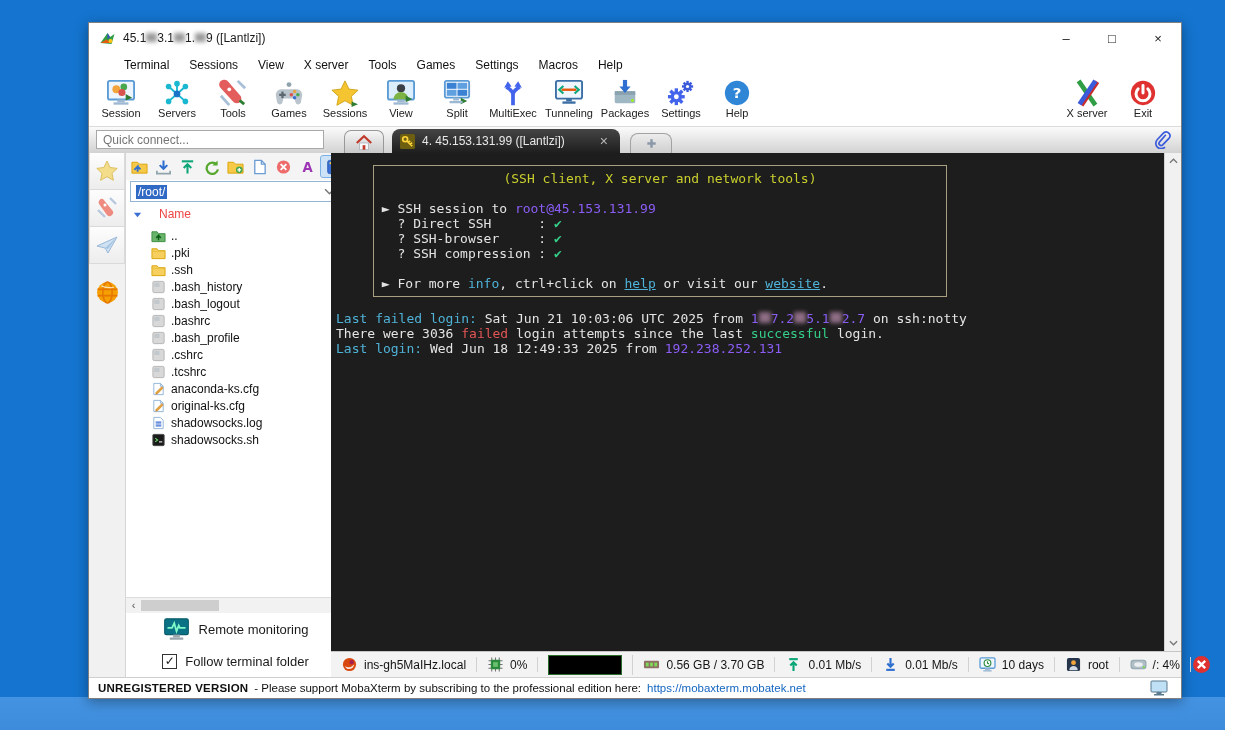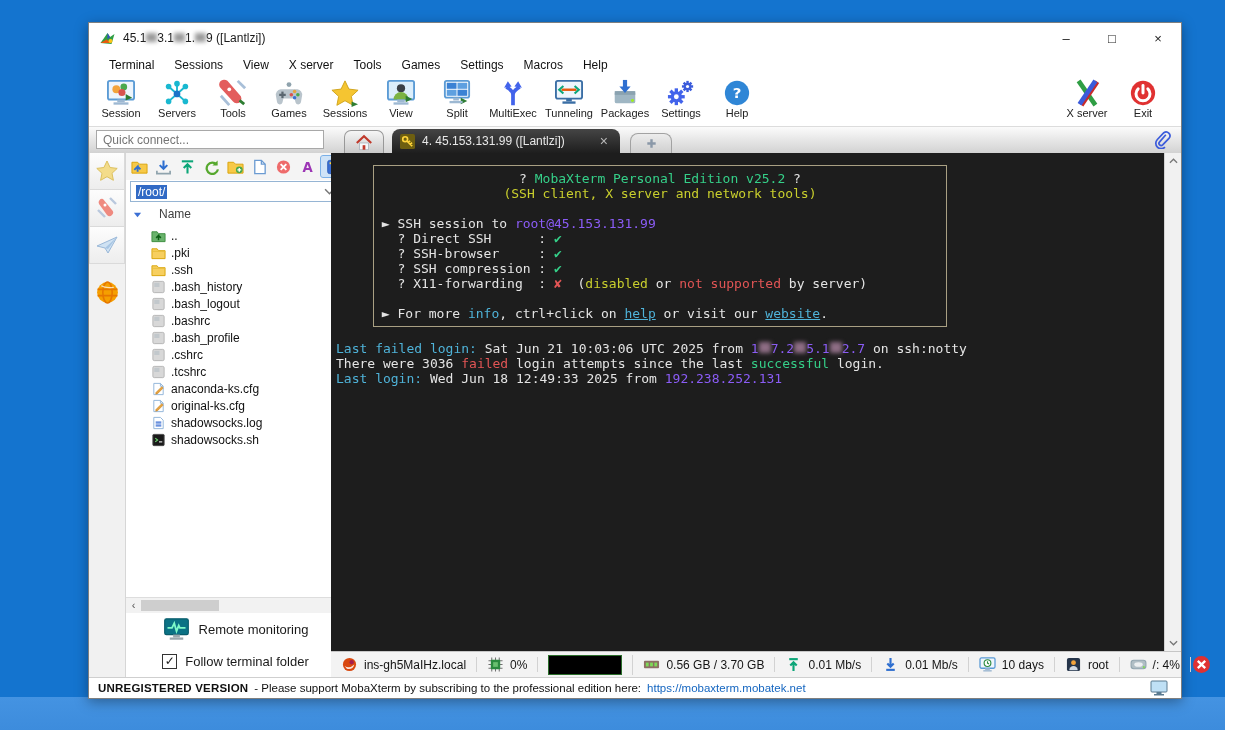--- a/index.html
+++ b/index.html
@@ -12,21 +12,21 @@
 
   
   .titlebar{position:absolute;top:0;left:0;right:0;height:30px;background:#fff;display:flex;align-items:center;padding-left:10px;font-size:12px;color:#1a1a1a;}
   .logo{width:17px;height:15px;margin-right:7px;}
   .redact{display:inline-block;width:12px;height:11px;background:#8e6d85;filter:blur(2px);vertical-align:baseline;}
   .redact.rt{background:#9a9a9a;height:9px;width:11px;}
   .win-controls{margin-left:auto;display:flex;height:100%;}
   .wc{width:46px;display:flex;align-items:center;justify-content:center;font-size:13px;color:#222;}
 
   
-  .menubar{position:absolute;top:30px;left:0;right:0;height:23px;background:#fff;display:flex;align-items:center;padding-left:10px;font-size:12px;color:#111;}
+  .menubar{position:absolute;top:30px;left:7px;right:0;height:23px;background:#fff;display:flex;align-items:center;padding-left:18px;font-size:12px;color:#111;}
   .menu-item{padding:3px 10px;}
 
   
   .toolbar{position:absolute;top:53px;left:0;right:0;height:51px;background:#fff;border-bottom:1px solid #dcdcdc;display:flex;padding:3px 10px 0 4px;box-sizing:border-box;}
   .tb-group{display:flex;}
   .tb-spacer{flex:1;}
   .tb-item{width:56px;display:flex;flex-direction:column;align-items:center;font-size:11px;color:#222;cursor:default;}
   .tb-item .icon{width:30px;height:28px;}
   .tb-label{margin-top:0px;white-space:nowrap;}
 
@@ -52,21 +52,21 @@
   .globe{margin-top:16px;width:25px;height:25px;}
 
   .filepanel{flex:1;display:flex;flex-direction:column;background:#fff;font-size:12px;box-sizing:border-box;}
   .fp-toolbar{height:27px;display:flex;align-items:center;gap:3px;padding:0 3px;background:#f4f4f4;}
   .fp-tbi{width:21px;height:21px;display:flex;align-items:center;justify-content:center;border-radius:2px;}
   .fp-tbi .icon{width:17px;height:16px;}
   .fp-tbi.sel{background:#cfe3f7;outline:1px solid #7ab0e8;}
   .fp-path{height:19px;margin:1px 4px 2px 4px;border:1px solid #96b5d4;display:flex;align-items:center;padding:0 5px;background:#fff;}
   .fp-path-text{background:#316ac5;color:#fff;font-size:12px;padding:0 2px;}
   .chev{margin-left:auto;width:11px;height:7px;}
-  .fp-header{height:20px;display:flex;align-items:center;padding-left:7px;color:#404040;}
+  .fp-header{height:20px;display:flex;align-items:center;padding-left:7px;color:#ef4444;}
   .fp-header .sort{width:9px;height:9px;margin-right:17px;}
   .fp-list{flex:1;overflow:hidden;padding-top:3px;}
   .fp-row{height:17px;display:flex;align-items:center;padding-left:25px;color:#101010;}
   .fp-row .icon{width:15px;height:14px;margin-right:5px;flex:0 0 15px;}
   .fp-hscroll{height:15px;background:#f2f2f2;border-top:1px solid #ddd;display:flex;align-items:center;color:#555;font-size:11px;}
   .fp-hscroll .arr{width:15px;text-align:center;line-height:13px;}
   .fp-hscroll .thumb{width:78px;height:11px;background:#cecece;}
   .fp-hscroll .track{flex:1;}
   .fp-remote{height:33px;display:flex;align-items:center;justify-content:center;gap:9px;font-size:13px;color:#1a1a1a;}
   .fp-remote .icon{width:27px;height:25px;}
@@ -640,28 +640,26 @@
         </div>
         <div class="fp-follow">
           <span class="cb">✓</span>
           <span>Follow terminal folder</span>
         </div>
       </div>
     </div>
 
     <div class="terminal">
       <div class="banner" id="banner">
-          <div class="tline center"><span class="tc-w">? </span><span class="tc-g">MobaXterm Personal Edition v25.2</span><span class="tc-w"> ?</span></div>
           <div class="tline center"><span class="tc-y">(SSH client, X server and network tools)</span></div>
           <div class="tline">&nbsp;</div>
           <div class="tline"><span class="tc-w"> ► SSH session to </span><span class="tc-m">root@45.153.131.99</span></div>
           <div class="tline"><span class="tc-w">   ? Direct SSH      : </span><span class="tc-g">✔</span></div>
           <div class="tline"><span class="tc-w">   ? SSH-browser     : </span><span class="tc-g">✔</span></div>
           <div class="tline"><span class="tc-w">   ? SSH compression : </span><span class="tc-g">✔</span></div>
-          <div class="tline"><span class="tc-w">   ? X11-forwarding  : </span><span class="tc-r">✘</span><span class="tc-w">  (</span><span class="tc-y">disabled</span><span class="tc-w"> or </span><span class="tc-r">not supported</span><span class="tc-w"> by server)</span></div>
           <div class="tline">&nbsp;</div>
           <div class="tline"><span class="tc-w"> ► For more </span><span class="tc-c">info</span><span class="tc-w">, ctrl+click on </span><span class="tc-l">help</span><span class="tc-w"> or visit our </span><span class="tc-l">website</span><span class="tc-w">.</span></div>
         </div>
       <div class="tbody" id="term-body">
           <div class="tline"><span class="tc-c">Last failed login:</span><span class="tc-w"> Sat Jun 21 10:03:06 UTC 2025 from </span><span class="tc-m">1</span><span class="redact"></span><span class="tc-m">7.2</span><span class="redact"></span><span class="tc-m">5.1</span><span class="redact"></span><span class="tc-m">2.7</span><span class="tc-w"> on ssh:notty</span></div>
           <div class="tline"><span class="tc-w">There were 3036 </span><span class="tc-r">failed</span><span class="tc-w"> login attempts since the last </span><span class="tc-g">successful</span><span class="tc-w"> login.</span></div>
           <div class="tline"><span class="tc-c">Last login:</span><span class="tc-w"> Wed Jun 18 12:49:33 2025 from </span><span class="tc-m">192.238.252.131</span></div>
         </div>
     </div>
 

